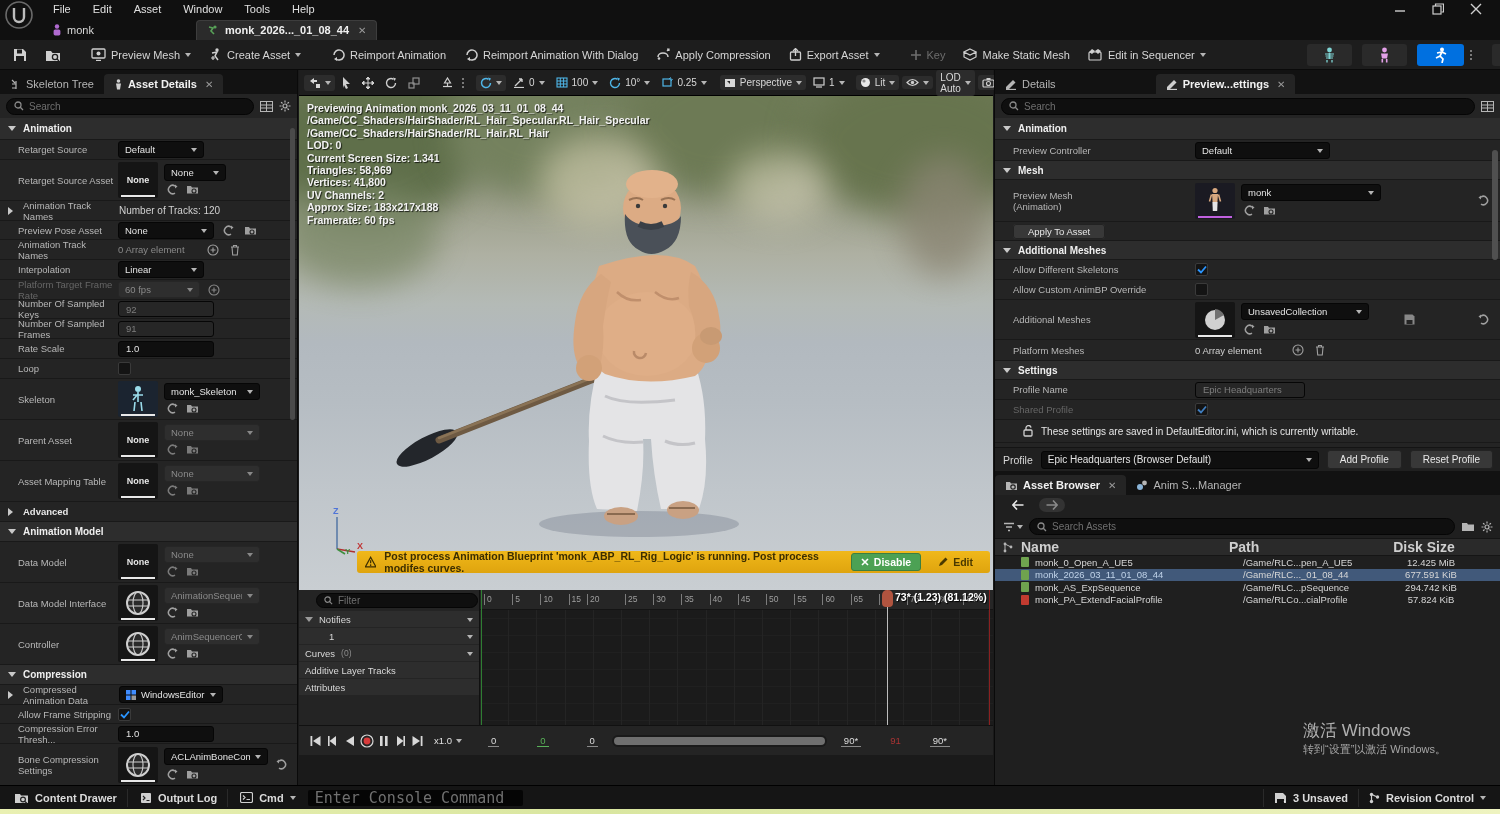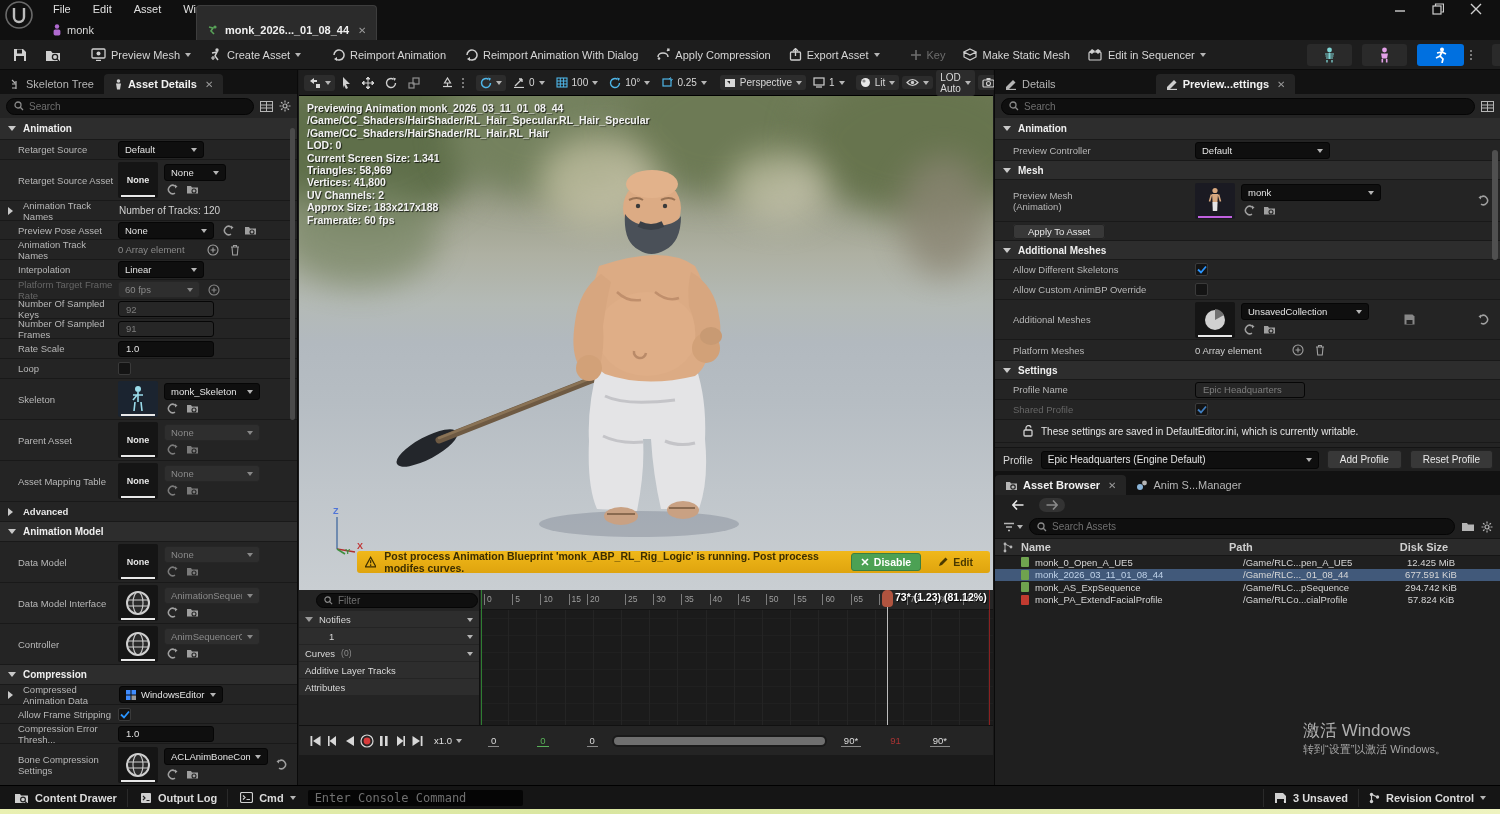--- a/index.html
+++ b/index.html
@@ -13,21 +13,21 @@
   #titlebar { position:absolute; left:0; top:0; width:1500px; height:18px; background:#101010; display:flex; align-items:center; }
   #logo { width:30px; height:30px; margin-left:4px; margin-top:12px; z-index:30; position:relative; }
   .menu-item { padding:0 11px; font-size:11px; color:#e0e0e0; cursor:default; }
   #menubar { display:flex; margin-left:8px; }
   #wincontrols { margin-left:auto; display:flex; gap:26px; padding-right:18px; color:#cfcfcf; font-size:11px; align-items:center; }
   #wincontrols .wc { width:12px; height:12px; position:relative; }
 
   
   #tabbar { position:absolute; left:0; top:18px; width:1500px; height:22px; background:#101010; display:flex; align-items:flex-end; }
   .apptab { display:flex; align-items:center; gap:5px; padding:0 14px 4px 52px; font-size:11px; color:#d8d8d8; }
-  .doctab { display:flex; align-items:center; gap:6px; background:#2b2b2b; border-top:1px solid #3d3d3d; border-left:1px solid #3d3d3d; border-right:1px solid #3d3d3d; border-radius:4px 4px 0 0; padding:18px 10px 4px 10px; margin-left:88px; font-size:11px; color:#f0f0f0; font-weight:bold; }
+  .doctab { display:flex; align-items:center; gap:6px; background:#2b2b2b; border-top:1px solid #3d3d3d; border-left:1px solid #3d3d3d; border-right:1px solid #3d3d3d; border-radius:4px 4px 0 0; padding:3px 10px 4px 10px; margin-left:88px; font-size:11px; color:#f0f0f0; font-weight:bold; }
   .tab-close { color:#9a9a9a; font-size:10px; margin-left:3px; }
 
   
   #toolbar { position:absolute; left:0; top:40px; width:1500px; height:30px; background:#1d1d1d; border-bottom:1px solid #0a0a0a; display:flex; align-items:center; gap:4px; padding:0 6px; }
   .tb-btn { display:flex; align-items:center; gap:5px; padding:4px 7px; font-size:11px; color:#d6d6d6; border-radius:3px; cursor:default; white-space:nowrap; }
   .tb-btn.dim { color:#6d6d6d; }
   .tb-sep { width:1px; height:18px; background:#3a3a3a; margin:0 4px; }
   .tb-iconbox { display:flex; align-items:center; justify-content:center; background:#2a2a2a; border-radius:3px; height:22px; padding:0 16px; margin-left:6px; }
   .tb-iconbox.active { background:#0070e0; }
   .tb-dots { width:12px; display:flex; flex-direction:column; align-items:center; gap:2px; padding:0 2px; }
@@ -116,40 +116,40 @@
   .btn { background:#383838; border:1px solid #222; border-radius:3px; padding:3px 12px; color:#e8e8e8; font-size:10px; }
   #rp-scroll { position:absolute; right:2px; top:80px; width:6px; height:110px; background:#505050; border-radius:3px; }
   #notebar { display:flex; align-items:center; gap:8px; background:#242424; border-bottom:1px solid #191919; padding:0 8px 0 28px; color:#e6e6e6; font-size:10px; }
 
   
   #assetbrowser { position:absolute; left:0; top:401px; width:506px; height:314px; background:#1f1f1f; }
   #ab-nav { height:20px; display:flex; align-items:center; gap:8px; padding:0 10px; }
   .navbtn { width:26px; height:14px; border-radius:7px; display:flex; align-items:center; justify-content:center; }
   .navbtn.fwd { background:#333; }
   #ab-searchrow { height:23px; display:flex; align-items:center; gap:6px; padding:0 8px; }
-  #ab-header { height:18px; display:flex; align-items:center; background:#2a2a2a; border-top:1px solid #151515; border-bottom:1px solid #151515; color:#cfcfcf; font-weight:bold; font-size:11px; }
+  #ab-header { height:18px; display:flex; align-items:center; background:#2a2a2a; border-top:1px solid #151515; border-bottom:1px solid #151515; color:#cfcfcf; font-weight:bold; font-size:14px; }
   .ab-c { overflow:hidden; white-space:nowrap; }
   .ab-name { width:208px; }
   .ab-path { width:118px; }
   .ab-size { flex:1;text-align:center; }
   .ab-row { height:12.5px; display:flex; align-items:center; font-size:9.5px; color:#d6d6d6; padding-left:26px; }
   .ab-row.sel { background:#41597a; }
   .ab-row.sel .ab-name { color:#bfd2e8; }
   .doc-ic { width:8px; height:10px; border-radius:1px; margin-right:6px; flex-shrink:0; position:relative; }
   .doc-ic.green { background:#6fa34f; }
   .doc-ic.red { background:#c23b30; }
   #watermark { position:absolute; right:55px; bottom:28px; text-align:left; color:#c9c9c9; opacity:.85; }
   #watermark .l1 { font-size:17px; }
   #watermark .l2 { font-size:11px; color:#bdbdbd; }
 
   
   #statusbar { position:absolute; left:0; top:785px; width:1500px; height:24px; background:#151515; border-top:1px solid #000; display:flex; align-items:center; gap:2px; padding:0 4px; }
   .sb-btn { display:flex; align-items:center; gap:6px; padding:3px 10px; font-size:11px; font-weight:bold; color:#dcdcdc; border-right:1px solid #2a2a2a; }
   #console { width:215px; height:16px; background:#050505; border-radius:2px; display:flex; align-items:center; padding:0 7px; }
-  #console input { width:100%; background:transparent; border:none; outline:none; color:#8a8a8a; font-family:"DejaVu Sans Mono",monospace; font-size:12px; }
+  #console input { width:100%; background:transparent; border:none; outline:none; color:#8a8a8a; font-family:"DejaVu Sans Mono",monospace; font-size:15px; }
   #console input::placeholder { color:#707070; }
   #sb-right { margin-left:auto; display:flex; align-items:center; }
   #taskbar-strip { position:absolute; left:0; top:809px; width:1500px; height:5px; background:linear-gradient(90deg,#e9f0b2,#d9e6a0 40%,#e3ecb0 70%,#eef3c0); }
 </style>
 </head>
 <body>
 
 <div id="app">
 
   <div id="titlebar">
@@ -1332,21 +1332,21 @@
         </svg>
       <span>These settings are saved in DefaultEditor.ini, which is currently writable.</span>
     </div>
     <div class="prow" style="height:23px">
       <span class="tri-r" style="margin-left:6px"></span>
       <span class="plabel" style="width:auto;padding-left:8px;color:#e2e2e2">Lighting</span>
     </div>
     <div id="profile-row">
       <span style="color:#d8d8d8;font-size:10.5px">Profile</span>
       <span class="dd" style="flex:1;height:18px;font-size:10px">
-          <span class="txt">Epic Headquarters (Engine Default)</span>
+          <span class="txt">Epic Headquarters (Browser Default)</span>
           <span class="chev"></span>
         </span>
       <span class="btn">Add Profile</span>
       <span class="btn">Reset Profile</span>
     </div>
     <div id="rp-scroll"></div>
 
     <div id="assetbrowser">
       <div class="ptabs">
         <div class="ptab active">

